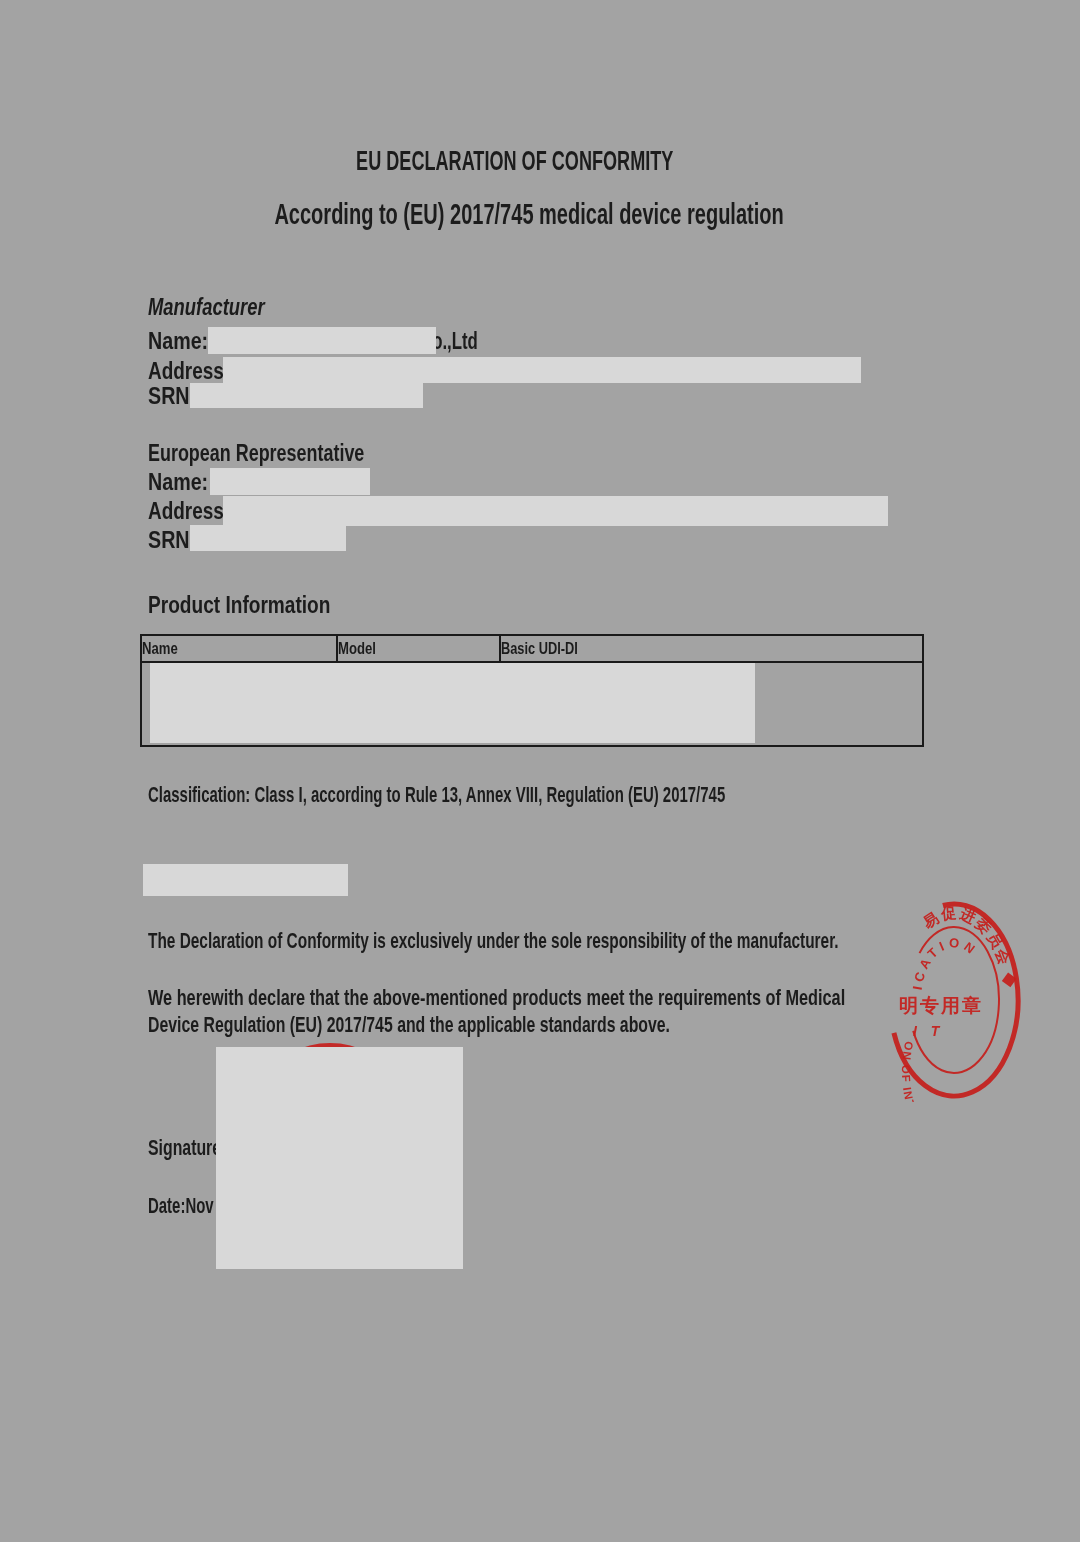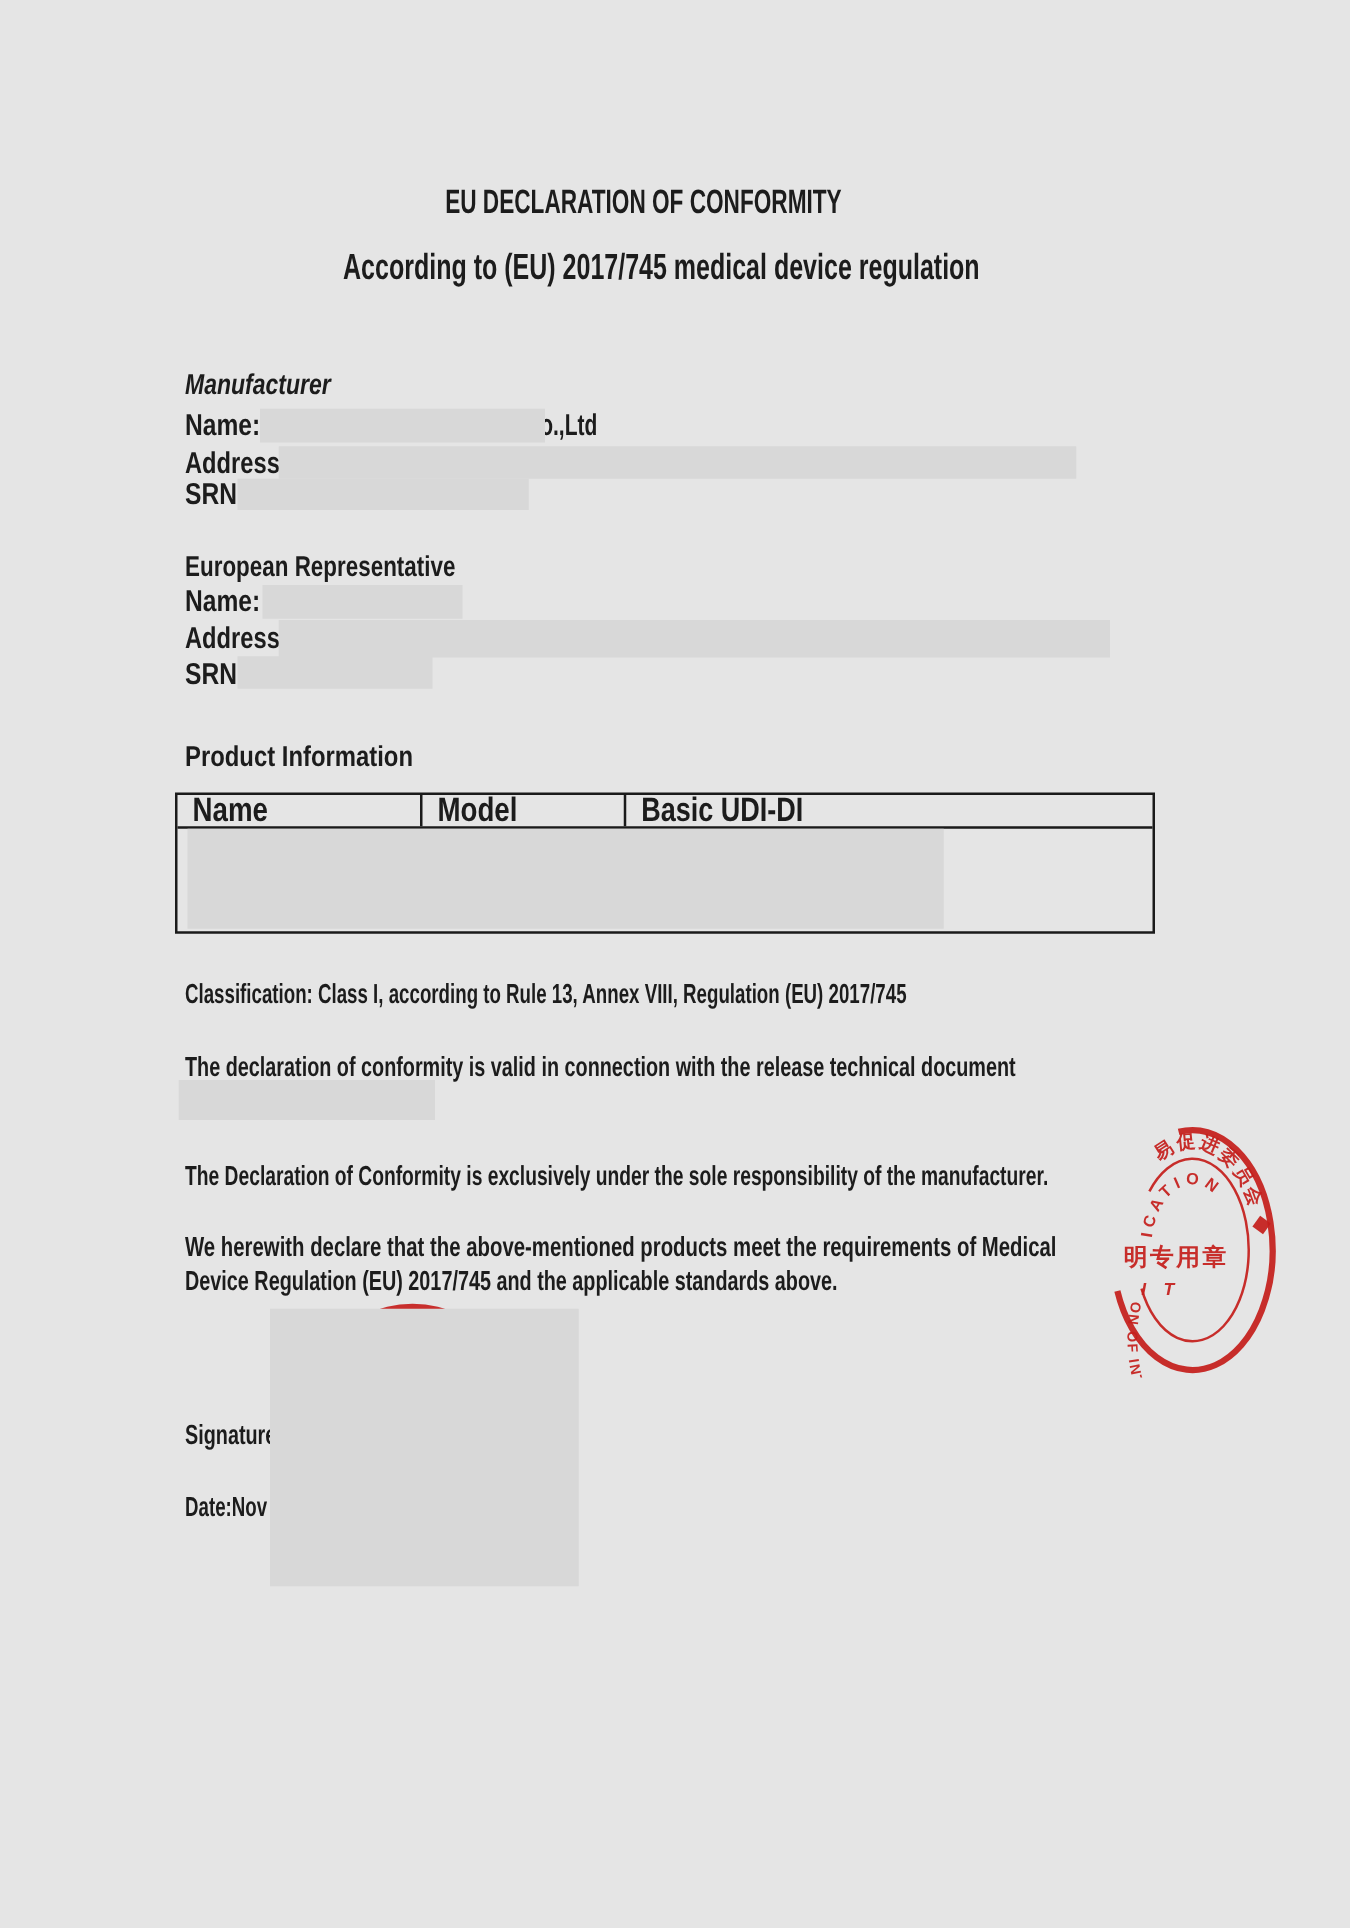--- a/index.html
+++ b/index.html
@@ -1,17 +1,17 @@
 <!DOCTYPE html>
 <html><head>
 <meta charset="utf-8">
 <style>
   html,body { margin:0; padding:0; background:#ffffff; }
   .page {
-    position:relative; width:1080px; height:1542px; background:#e5e5e5;
+    position:relative; width:1080px; height:1542px; background:#a3a3a3;
     font-family:"Liberation Sans", sans-serif; font-weight:700; color:#1c1c1c;
     overflow:hidden;
   }
   .abs { position:absolute; }
   
   .cond {
     display:inline-block; white-space:nowrap;
     transform:scaleX(var(--sx,0.72)); transform-origin:0 50%;
   }
   .cond-c {
@@ -20,21 +20,21 @@
   }
   .title-line { left:-25px; width:1080px; text-align:center; font-size:27px; line-height:28px; }
   .subtitle-line { left:-11px; width:1080px; text-align:center; font-size:29px; line-height:30px; }
   .h { font-size:23px; line-height:24px; text-decoration:underline; text-decoration-thickness:2px; text-underline-offset:4px; }
   .b { font-size:22px; line-height:22px; }
   .lbl { font-size:24px; line-height:22px; }
   .redact { position:absolute; background:#d8d8d8; z-index:2; }
   .z1 { z-index:1; } .z3 { z-index:3; }
   .table-box { border:2px solid #1a1a1a; }
   .thead { position:absolute; left:0; top:0; right:0; height:25px; border-bottom:2px solid #1a1a1a; display:flex; }
-  .thcell { height:25px; line-height:25px; font-size:27px; padding-left:12px; box-sizing:border-box; }
+  .thcell { height:25px; line-height:25px; font-size:16px; box-sizing:border-box; }
   .thcell.bdr { border-right:2px solid #1a1a1a; }
   .sig-stamp-arc {
     position:absolute; left:277px; top:1043px; width:106px; height:64px;
     border:5px solid #c5201d; border-radius:50%; box-sizing:border-box; z-index:1; opacity:0.92;
   }
 </style>
 </head>
 <body>
 
 <div class="page">
@@ -96,23 +96,20 @@
       <div class="thcell" style="flex:1;text-decoration:underline;">
         <span class="cond" style="--sx:0.80">Basic UDI-DI</span>
       </div>
     </div>
     <div class="redact" style="left:8px; top:27px; width:605px; height:80px;"></div>
   </div>
 
   <div class="abs b z1" style="left:148px; top:784px;">
     <span class="cond" style="--sx:0.68">Classification: Class I, according to Rule 13, Annex VIII, Regulation (EU) 2017/745</span>
   </div>
-  <div class="abs b z1" style="left:148px; top:843px;">
-    <span class="cond" style="--sx:0.72">The declaration of conformity is valid in connection with the release technical document</span>
-  </div>
   <div class="redact" style="left:143px; top:864px; width:205px; height:32px;"></div>
   <div class="abs b z1" style="left:148px; top:930px;">
     <span class="cond" style="--sx:0.70">The Declaration of Conformity is exclusively under the sole responsibility of the manufacturer.</span>
   </div>
   <div class="abs b z1" style="left:148px; top:987px;">
     <span class="cond" style="--sx:0.74">We herewith declare that the above-mentioned products meet the requirements of Medical</span>
   </div>
   <div class="abs b z1" style="left:148px; top:1014px;">
     <span class="cond" style="--sx:0.72">Device Regulation (EU) 2017/745 and the applicable standards above.</span>
   </div>

